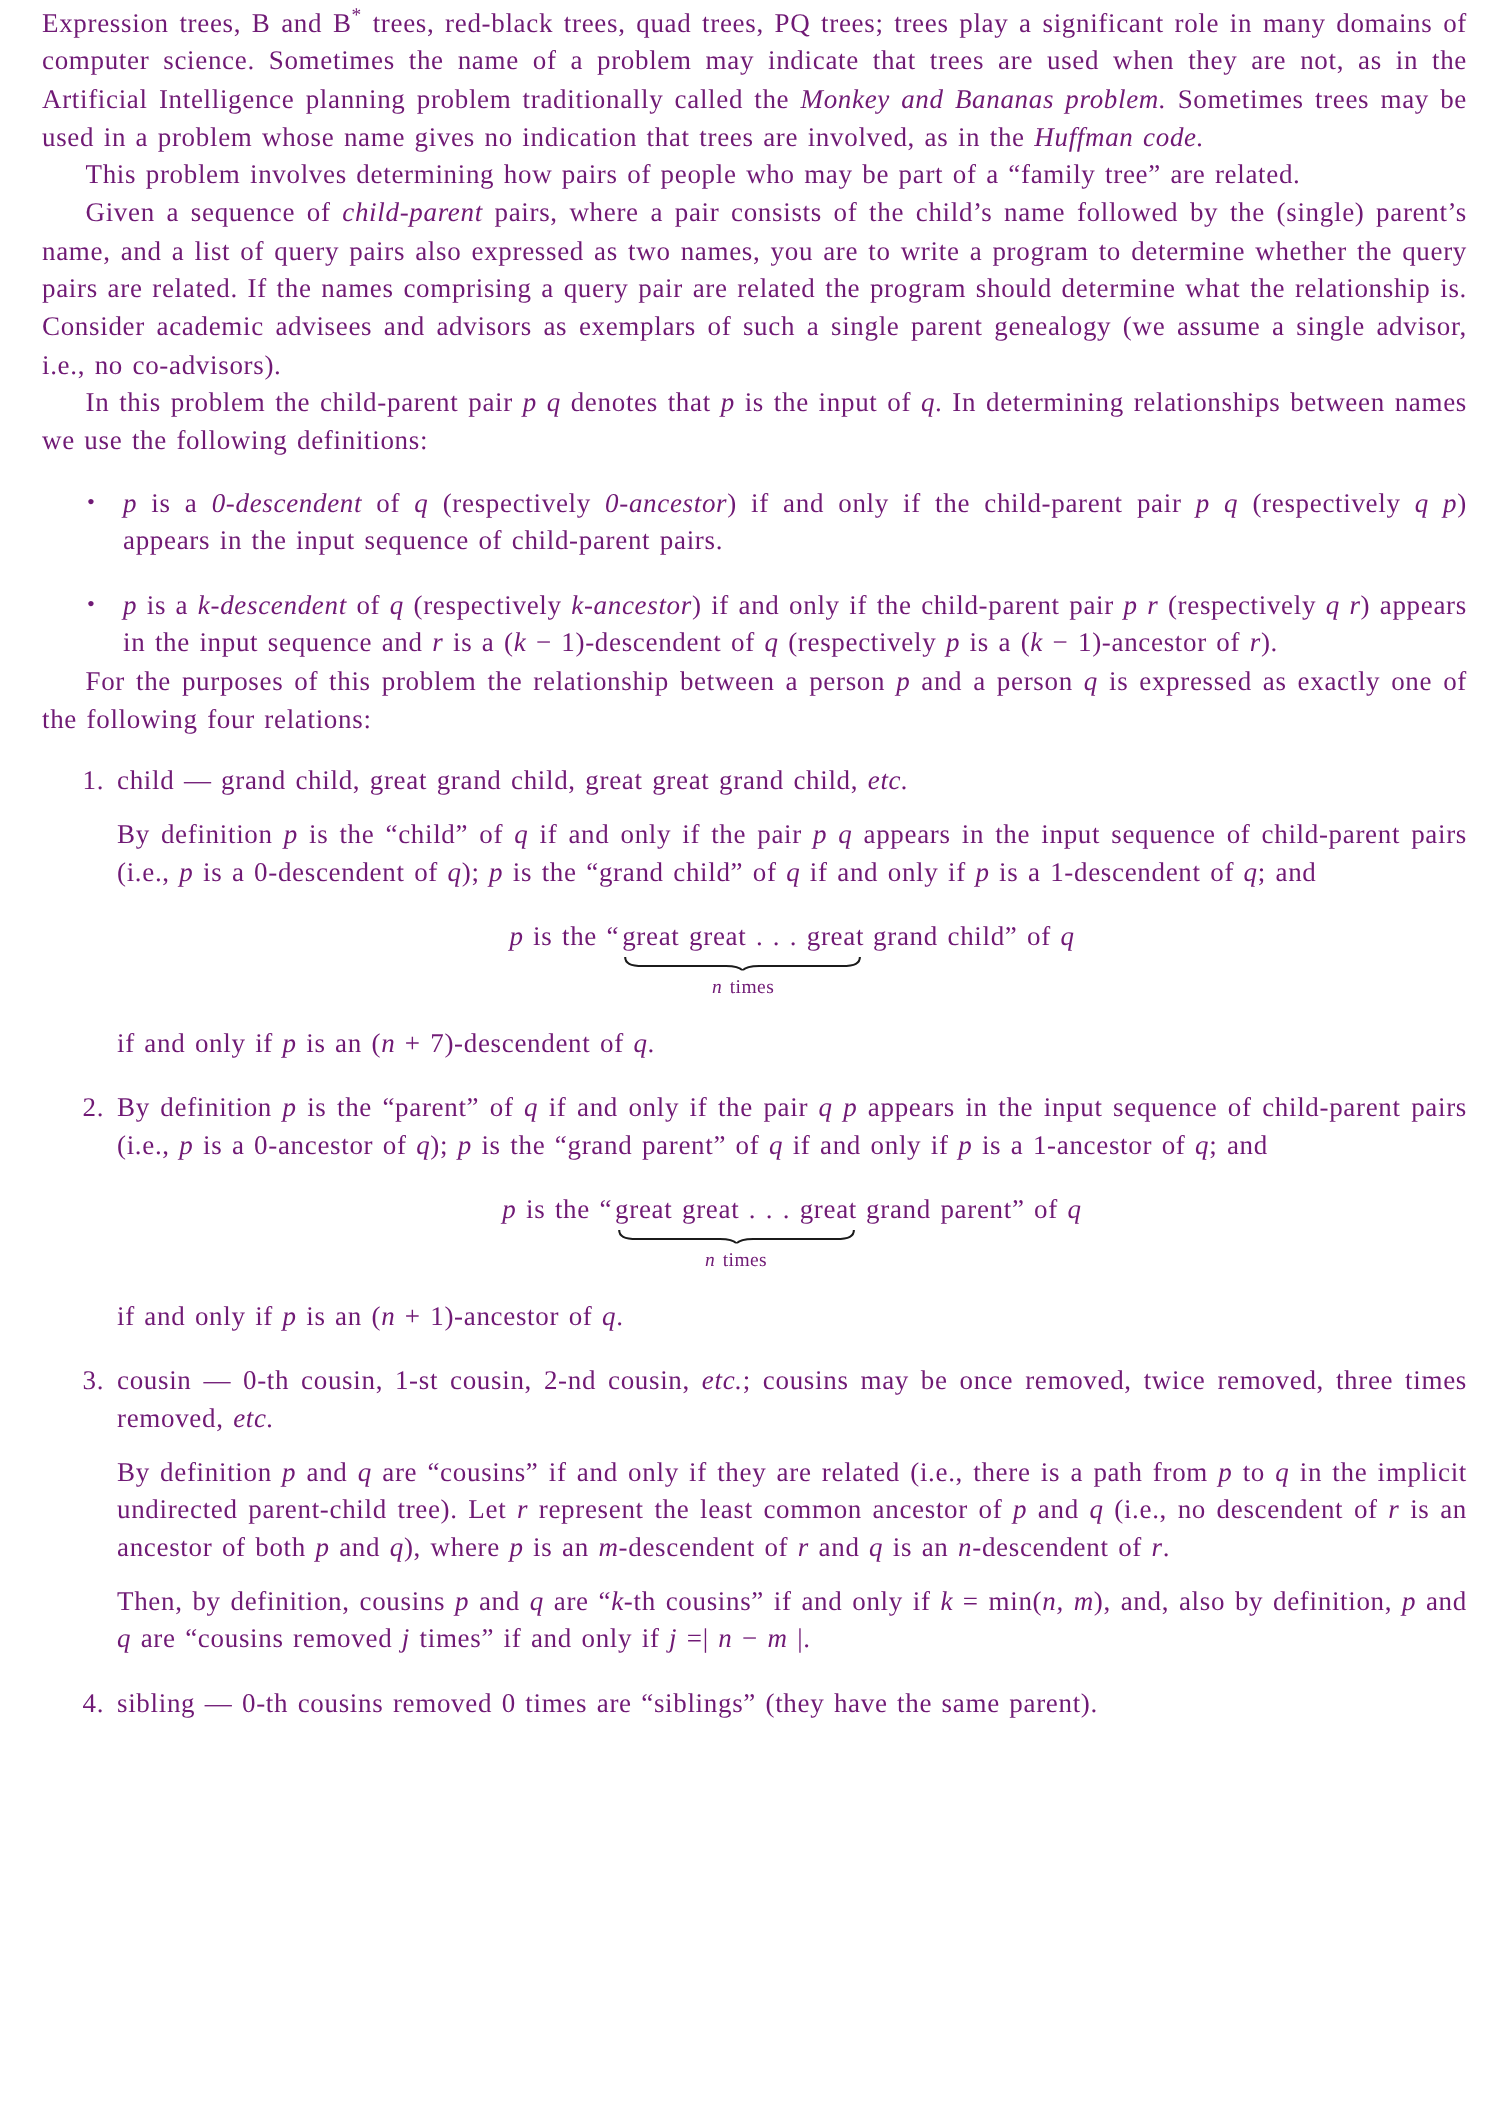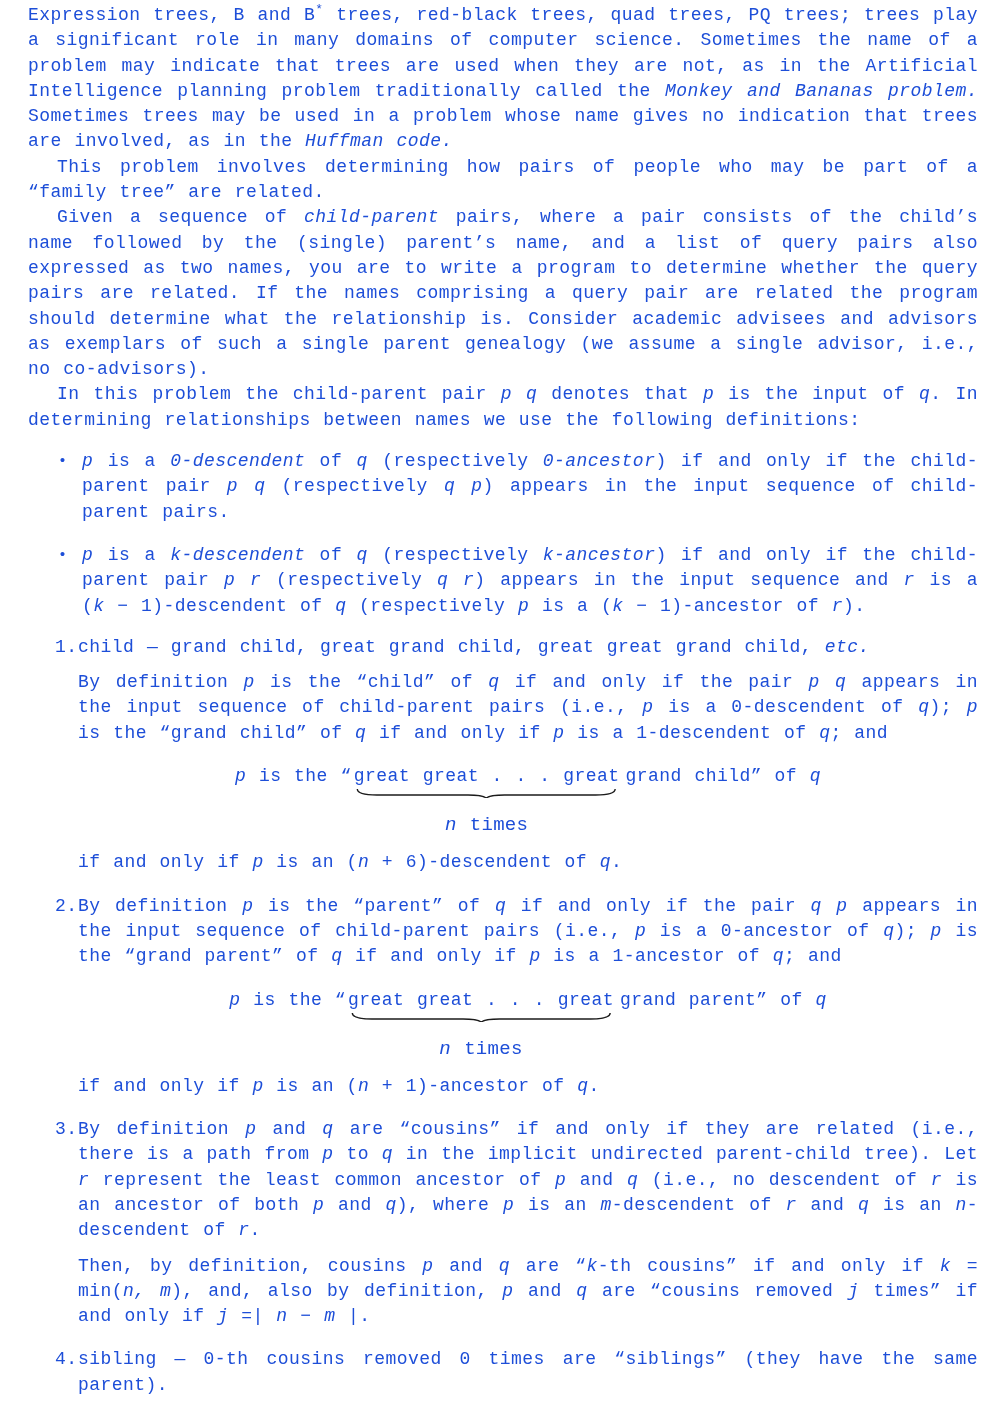--- a/index.html
+++ b/index.html
@@ -10,26 +10,26 @@
   body {
     width: 1006px;
     height: 1415px;
     overflow: hidden;
   }
   .page {
     box-sizing: border-box;
     width: 1006px;
     height: 1415px;
     padding: 3px 28px 0 28px;
-    font-family: Liberation Mono, monospace;
+    font-family: Liberation Serif, serif;
     font-size: 18px;
     line-height: 25.3px;
     letter-spacing: 0.45px;
     word-spacing: 1.4px;
-    color: #1d4ed8;
+    color: #701a75;
     text-align: justify;
   }
   .it { font-style: italic; }
   sup { font-size: 72%; line-height: 0; }
   p.para { margin: 0; }
   .indent { text-indent: 29px; }
   .gap-16 { margin-top: 16px; }
   .gap-18 { margin-top: 18px; }
   
   .ulist { margin-top: 16px; }
@@ -63,23 +63,23 @@
   .braced-row { display: block; line-height: 25.3px; }
   svg.underbrace {
     display: block;
     width: 98%;
     height: 9px;
     margin: 0 auto;
     color: #1b1b1b;
   }
   .brace-label {
     display: block;
-    font-size: 19px;
+    font-size: 13px;
     line-height: 18px;
-    margin-top: 18px;
+    margin-top: 2px;
     letter-spacing: 0.3px;
     text-align: center;
   }
 </style>
 </head>
 <body>
 
 <div class="page">
 
   <p class="para"><span>Expression trees, B and B</span><sup>*</sup><span> trees, red-black trees, quad trees, PQ trees; trees play a significant role in many domains of computer science. Sometimes the name of a problem may indicate that trees are used when they are not, as in the Artificial Intelligence planning problem traditionally called the </span><span class="it">Monkey and Bananas problem.</span><span> Sometimes trees may be used in a problem whose name gives no indication that trees are involved, as in the </span><span class="it">Huffman code.</span></p>
@@ -94,49 +94,51 @@
     <div class="uli">
       <span class="marker">•</span>
       <div class="li-body"><span class="it">p</span><span> is a </span><span class="it">0-descendent</span><span> of </span><span class="it">q</span><span> (respectively </span><span class="it">0-ancestor</span><span>) if and only if the child-parent pair </span><span class="it">p q</span><span> (respectively </span><span class="it">q p</span><span>) appears in the input sequence of child-parent pairs.</span></div>
     </div>
     <div class="uli">
       <span class="marker">•</span>
       <div class="li-body"><span class="it">p</span><span> is a </span><span class="it">k-descendent</span><span> of </span><span class="it">q</span><span> (respectively </span><span class="it">k-ancestor</span><span>) if and only if the child-parent pair </span><span class="it">p r</span><span> (respectively </span><span class="it">q r</span><span>) appears in the input sequence and </span><span class="it">r</span><span> is a (</span><span class="it">k</span><span> − 1)-descendent of </span><span class="it">q</span><span> (respectively </span><span class="it">p</span><span> is a (</span><span class="it">k</span><span> − 1)-ancestor of </span><span class="it">r</span><span>).</span></div>
     </div>
   </div>
 
+  <p class="para indent gap-18"><span>For the purposes of this problem the relationship between a person </span><span class="it">p</span><span> and a person </span><span class="it">q</span><span> is expressed as exactly one of the following four relations:</span></p>
 
   <div class="olist">
 
     <div class="oli">
       <span class="marker">1.</span>
       <div class="li-body">
         <div class="li-head"><span>child — grand child, great grand child, great great grand child, </span><span class="it">etc.</span></div>
         <p class="li-para"><span>By definition </span><span class="it">p</span><span> is the “child” of </span><span class="it">q</span><span> if and only if the pair </span><span class="it">p q</span><span> appears in the input sequence of child-parent pairs (i.e., </span><span class="it">p</span><span> is a 0-descendent of </span><span class="it">q</span><span>); </span><span class="it">p</span><span> is the “grand child” of </span><span class="it">q</span><span> if and only if </span><span class="it">p</span><span> is a 1-descendent of </span><span class="it">q</span><span>; and</span></p>
         <div class="equation"><span class="eq-part"><span class="it">p</span><span> is the “</span></span><span class="brace-group"><span class="braced-row">great great . . . great</span><svg class="underbrace" viewBox="0 0 200 12" preserveAspectRatio="none" aria-hidden="true">
                 <path d="M1,0 C1,5.5 5,8 16,8 L86,8 C94,8 98,9.5 100,12 C102,9.5 106,8 114,8 L184,8 C195,8 199,5.5 199,0" fill="none" stroke="currentColor" stroke-width="1.4" vector-effect="non-scaling-stroke"></path>
               </svg><span class="brace-label"><span class="it">n</span><span> times</span></span></span><span class="eq-part"><span>grand child” of </span><span class="it">q</span></span></div>
-        <p class="li-para"><span>if and only if </span><span class="it">p</span><span> is an (</span><span class="it">n</span><span> + 6)-descendent of </span><span class="it">q</span><span>.</span></p>
+        <p class="li-para"><span>if and only if </span><span class="it">p</span><span> is an (</span><span class="it">n</span><span> + 7)-descendent of </span><span class="it">q</span><span>.</span></p>
       </div>
     </div>
 
     <div class="oli">
       <span class="marker">2.</span>
       <div class="li-body">
         <p class="li-para"><span>By definition </span><span class="it">p</span><span> is the “parent” of </span><span class="it">q</span><span> if and only if the pair </span><span class="it">q p</span><span> appears in the input sequence of child-parent pairs (i.e., </span><span class="it">p</span><span> is a 0-ancestor of </span><span class="it">q</span><span>); </span><span class="it">p</span><span> is the “grand parent” of </span><span class="it">q</span><span> if and only if </span><span class="it">p</span><span> is a 1-ancestor of </span><span class="it">q</span><span>; and</span></p>
         <div class="equation"><span class="eq-part"><span class="it">p</span><span> is the “</span></span><span class="brace-group"><span class="braced-row">great great . . . great</span><svg class="underbrace" viewBox="0 0 200 12" preserveAspectRatio="none" aria-hidden="true">
                 <path d="M1,0 C1,5.5 5,8 16,8 L86,8 C94,8 98,9.5 100,12 C102,9.5 106,8 114,8 L184,8 C195,8 199,5.5 199,0" fill="none" stroke="currentColor" stroke-width="1.4" vector-effect="non-scaling-stroke"></path>
               </svg><span class="brace-label"><span class="it">n</span><span> times</span></span></span><span class="eq-part"><span>grand parent” of </span><span class="it">q</span></span></div>
         <p class="li-para"><span>if and only if </span><span class="it">p</span><span> is an (</span><span class="it">n</span><span> + 1)-ancestor of </span><span class="it">q</span><span>.</span></p>
       </div>
     </div>
 
     <div class="oli">
       <span class="marker">3.</span>
       <div class="li-body">
+        <div class="li-head"><span>cousin — 0-th cousin, 1-st cousin, 2-nd cousin, </span><span class="it">etc.</span><span>; cousins may be once removed, twice removed, three times removed, </span><span class="it">etc.</span></div>
         <p class="li-para"><span>By definition </span><span class="it">p</span><span> and </span><span class="it">q</span><span> are “cousins” if and only if they are related (i.e., there is a path from </span><span class="it">p</span><span> to </span><span class="it">q</span><span> in the implicit undirected parent-child tree).  Let </span><span class="it">r</span><span> represent the least common ancestor of </span><span class="it">p</span><span> and </span><span class="it">q</span><span> (i.e., no descendent of </span><span class="it">r</span><span> is an ancestor of both </span><span class="it">p</span><span> and </span><span class="it">q</span><span>), where </span><span class="it">p</span><span> is an </span><span class="it">m</span><span>-descendent of </span><span class="it">r</span><span> and </span><span class="it">q</span><span> is an </span><span class="it">n</span><span>-descendent of </span><span class="it">r</span><span>.</span></p>
         <p class="li-para"><span>Then, by definition, cousins </span><span class="it">p</span><span> and </span><span class="it">q</span><span> are “</span><span class="it">k</span><span>-th cousins” if and only if </span><span class="it">k</span><span> = min(</span><span class="it">n, m</span><span>), and, also by definition, </span><span class="it">p</span><span> and </span><span class="it">q</span><span> are “cousins removed </span><span class="it">j</span><span> times” if and only if </span><span class="it">j</span><span> =| </span><span class="it">n</span><span> − </span><span class="it">m</span><span> |.</span></p>
       </div>
     </div>
 
     <div class="oli">
       <span class="marker">4.</span>
       <div class="li-body">
         <div class="li-head"><span>sibling — 0-th cousins removed 0 times are “siblings” (they have the same parent).</span></div>
       </div>

